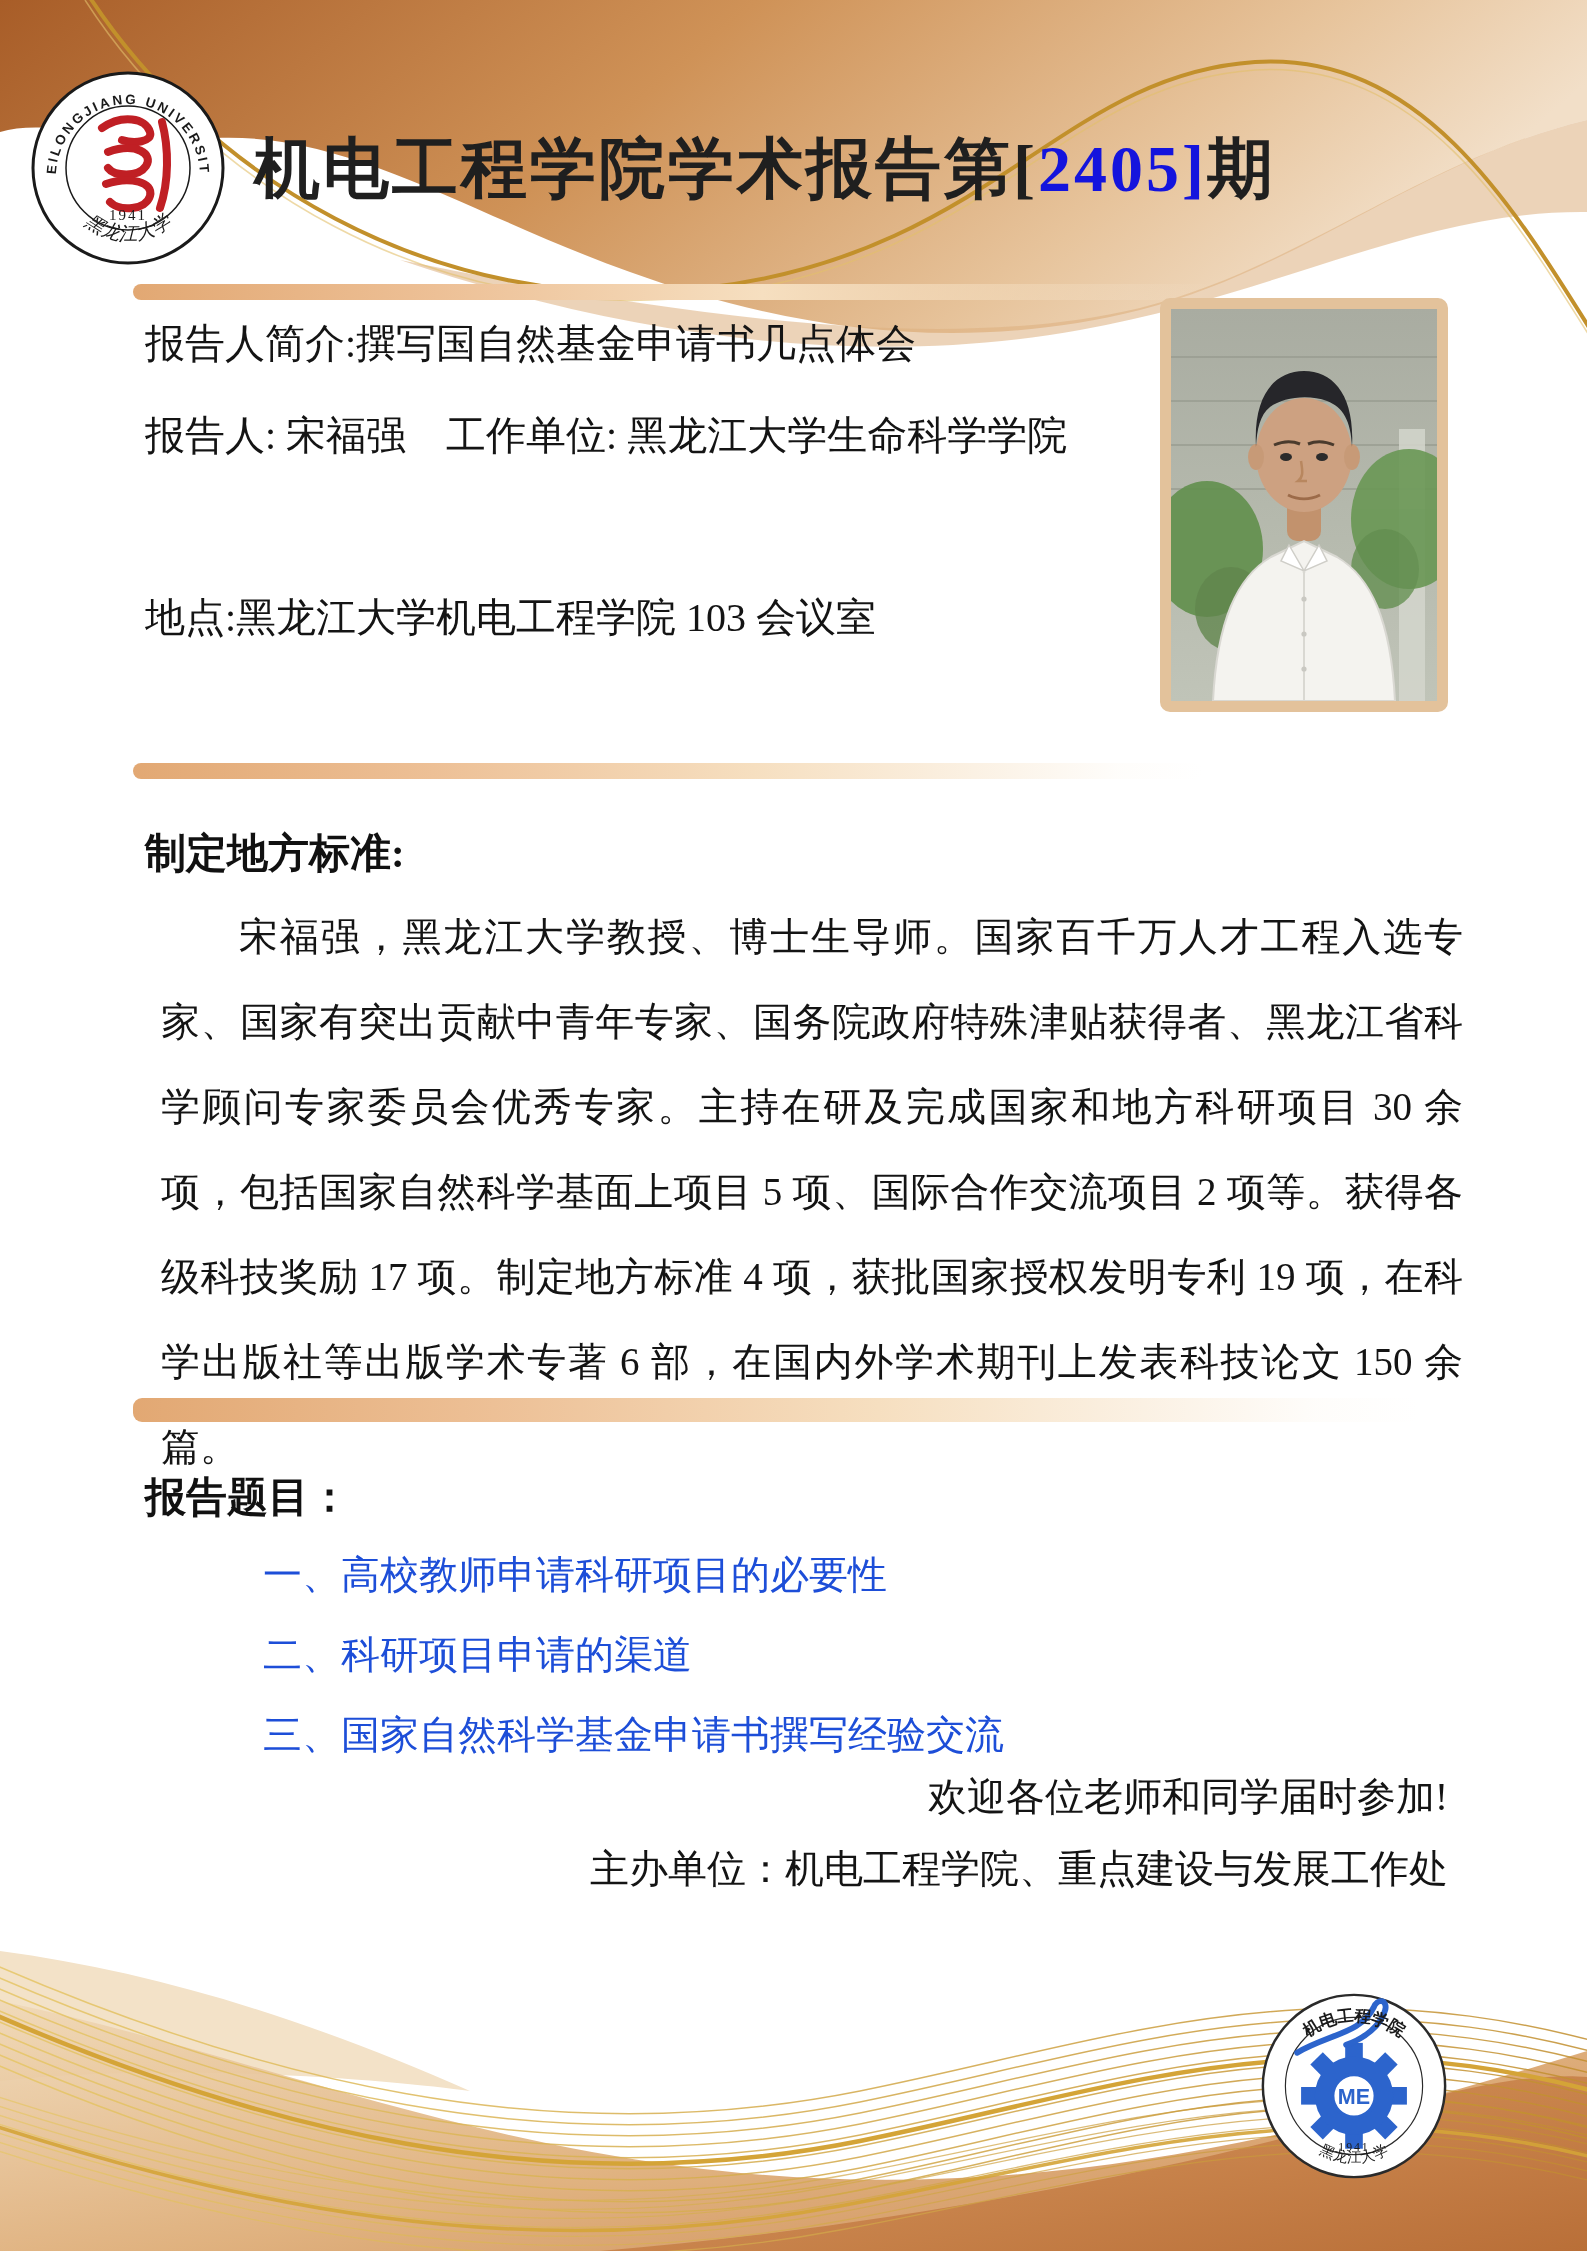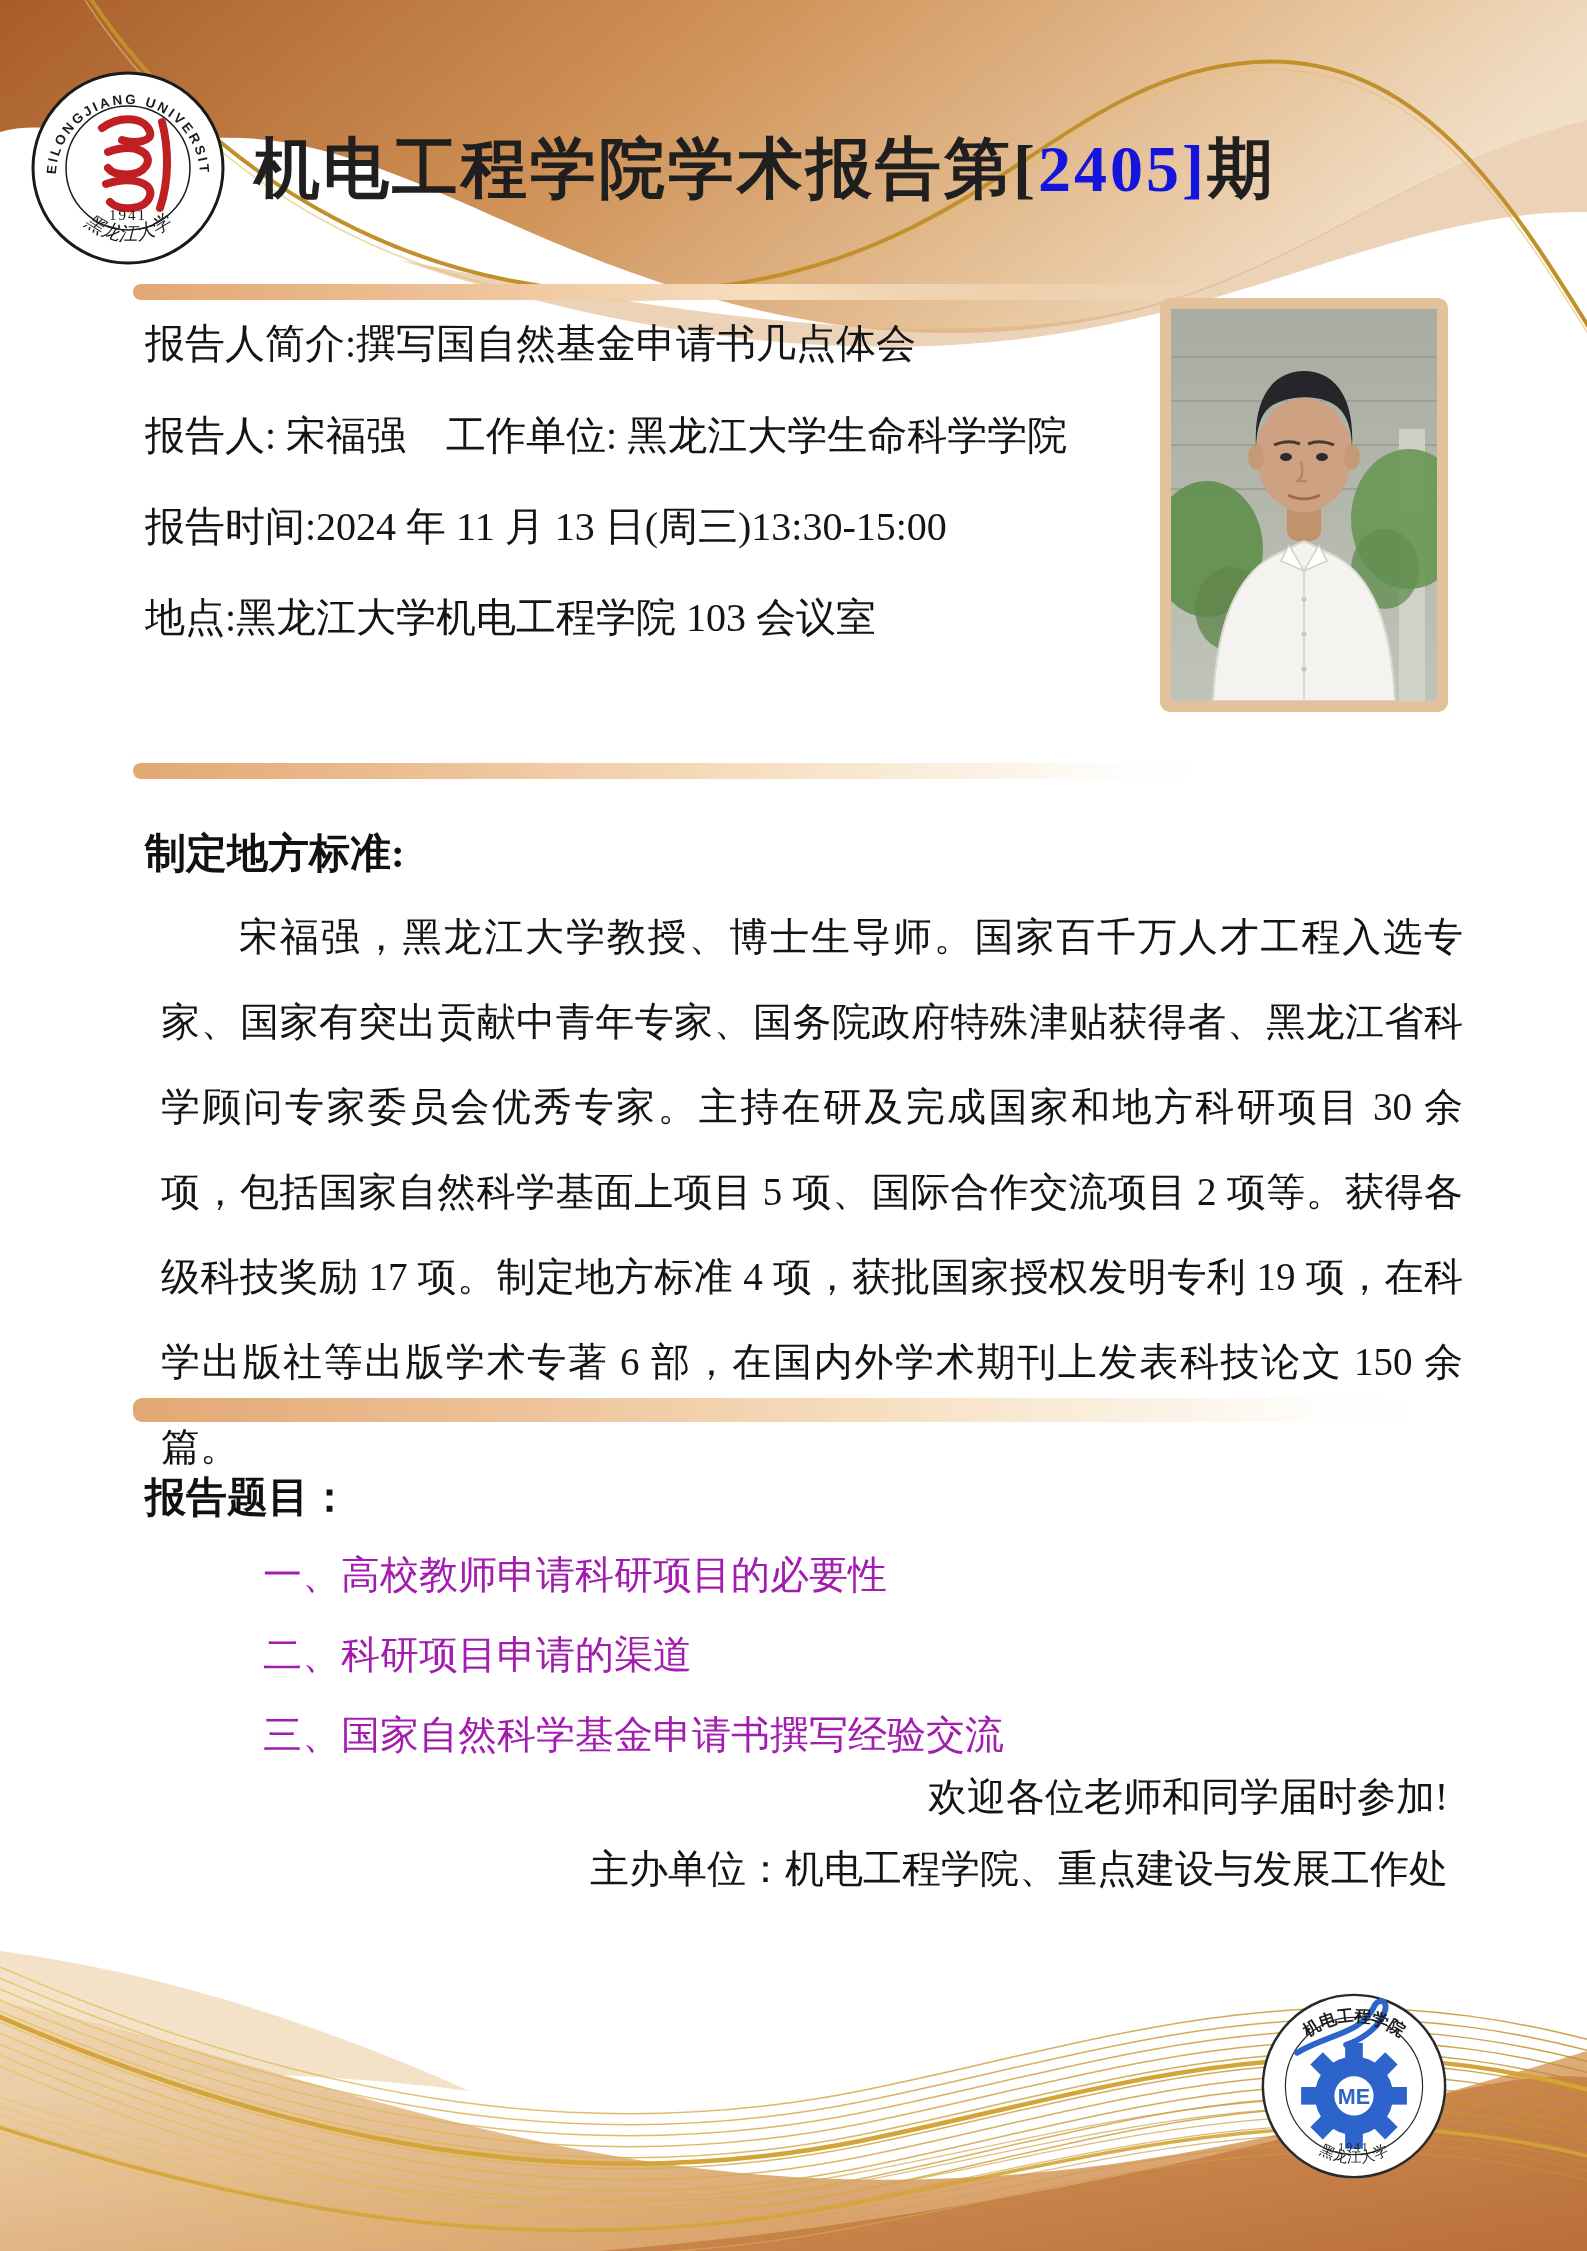--- a/index.html
+++ b/index.html
@@ -32,21 +32,21 @@
     position:absolute;left:145px;font-size:40px;white-space:pre;color:#141414;
   }
   .bio-heading,.outline-heading{
     position:absolute;left:145px;font-size:41px;font-weight:bold;color:#111;
   }
   .bio-text{
     position:absolute;left:145px;top:878px;width:1302px;margin:16px;
     font-size:39px;line-height:85px;text-align:justify;text-indent:78px;color:#141414;
   }
   .outline-item{
-    position:absolute;left:263px;font-size:39px;color:#a21caf;white-space:pre;
+    position:absolute;left:263px;font-size:39px;color:#1d4ed8;white-space:pre;
   }
   .align-right{
     position:absolute;right:139px;font-size:39px;color:#141414;white-space:pre;text-align:left;
   }
   .photo-frame{
     position:absolute;left:1160px;top:298px;width:266px;height:392px;
     border:11px solid #e3c29b;border-radius:10px;overflow:hidden;background:#aab0a5;
   }
   .photo-frame svg{display:block;}
 </style>
@@ -97,21 +97,20 @@
   <h1 class="page-title">
     <span>机电工程学院学术报告第</span><span>[</span><span class="num-blue">2405</span><span class="num-blue">]</span><span>期</span>
   </h1>
 
   <div class="bar bar1"></div>
   <div class="bar bar2"></div>
   <div class="bar bar3"></div>
 
   <div class="info-line" style="top:316px">报告人简介:撰写国自然基金申请书几点体会</div>
   <div class="info-line" style="top:408px">报告人: 宋福强    工作单位: 黑龙江大学生命科学学院</div>
-  <div class="info-line" style="top:499px">报告时间:2024 年 11 月 13 日(周三)13:30-15:00</div>
   <div class="info-line" style="top:590px">地点:黑龙江大学机电工程学院 103 会议室</div>
 
   <div class="photo-frame">
     <svg viewBox="0 0 266 392" width="266" height="392">
       <defs>
         <linearGradient id="wall" x1="0" y1="0" x2="0" y2="1">
           <stop offset="0" stop-color="#a9aca1"></stop>
           <stop offset="0.5" stop-color="#b4b8ac"></stop>
           <stop offset="1" stop-color="#c0c4b8"></stop>
         </linearGradient>

